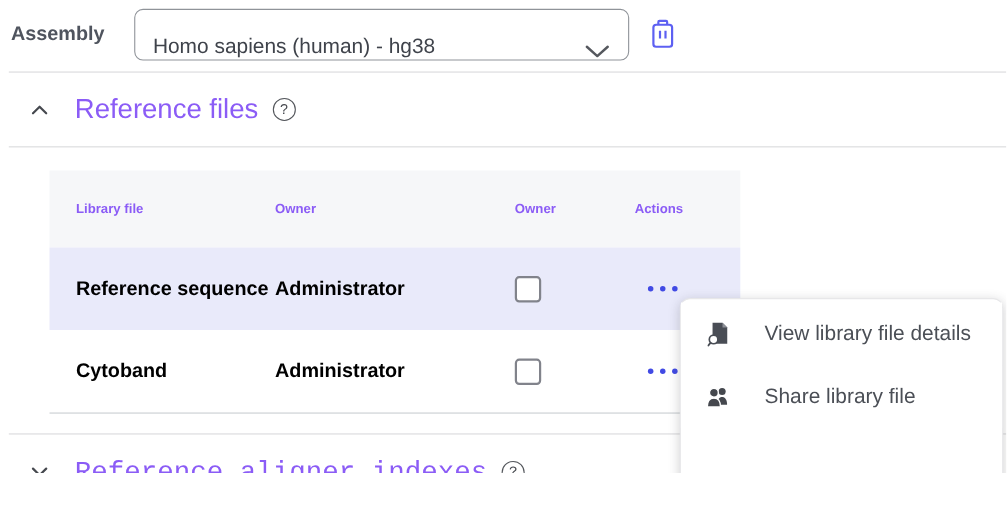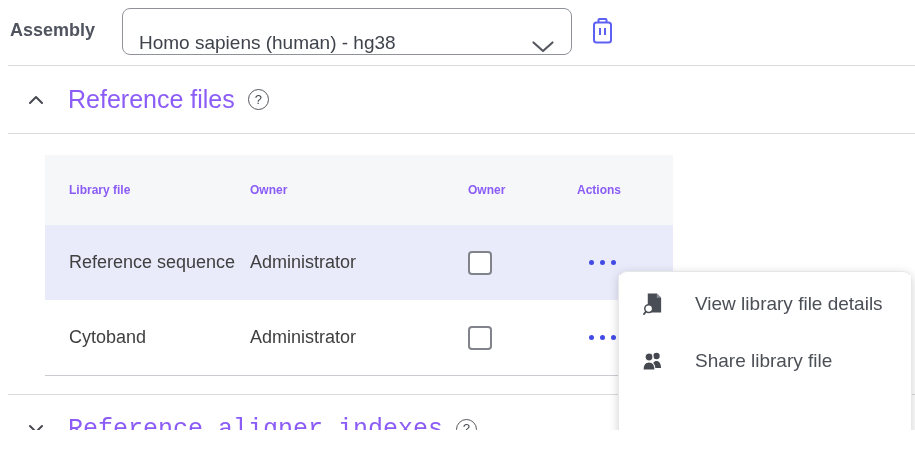--- a/index.html
+++ b/index.html
@@ -30,21 +30,21 @@
   .section-title { font-size:25px; color:#8b5cf6; margin-left:24px; }
   .help { width:21px; height:21px; margin-left:13px; border:1.5px solid #54575c; border-radius:50%;
     display:inline-flex; align-items:center; justify-content:center;
     font-size:13px; color:#46494f; cursor:pointer; flex:0 0 auto; }
 
   
   .table { position:absolute; left:45px; top:155px; width:628px; border-bottom:1px solid #c9cdd1; }
   .trow { display:grid; grid-template-columns:181px 218px 109px 120px; align-items:center; padding-left:24px; }
   .thead { height:70px; background:#f6f7f9; }
   .thead .th { font-size:12px; font-weight:bold; color:#8b5cf6; }
-  .drow { height:75px; font-size:18px; color:#404040; }
+  .drow { height:75px; font-size:18px; color:#000000;font-weight:bold; }
   .row-hl { background:#e9eafa; }
   .checkbox { width:24px; height:24px; background:#fff; border:2px solid #81838b;
     border-radius:4px; cursor:pointer; }
   .dots { display:flex; gap:6px; margin-left:10px; cursor:pointer; padding:6px 2px; background:none; border:none; }
   .dots i { width:5px; height:5px; border-radius:50%; background:#414ae4; display:block; }
 
   
   .menu { position:absolute; left:618px; top:271px; width:294px; height:177px; background:#fff;
     border:1px solid #e7e7e9; border-radius:9px; box-shadow:0 2px 10px rgba(60,60,70,.22);
     padding:3px 0; display:flex; flex-direction:column; z-index:10; }

